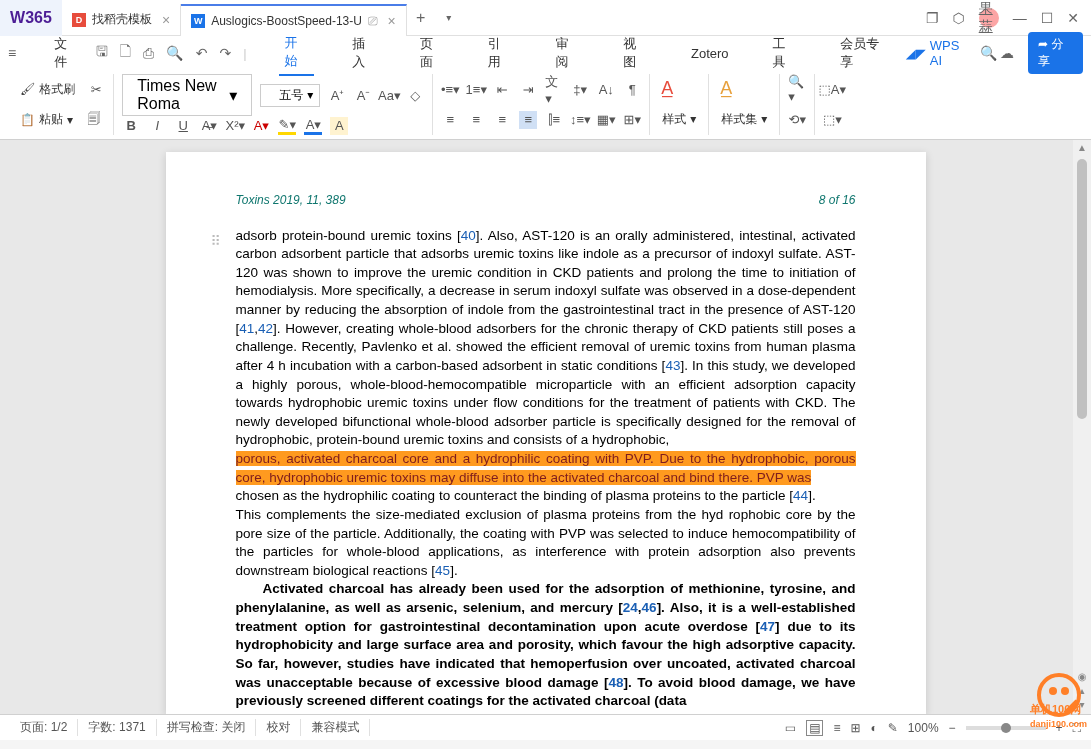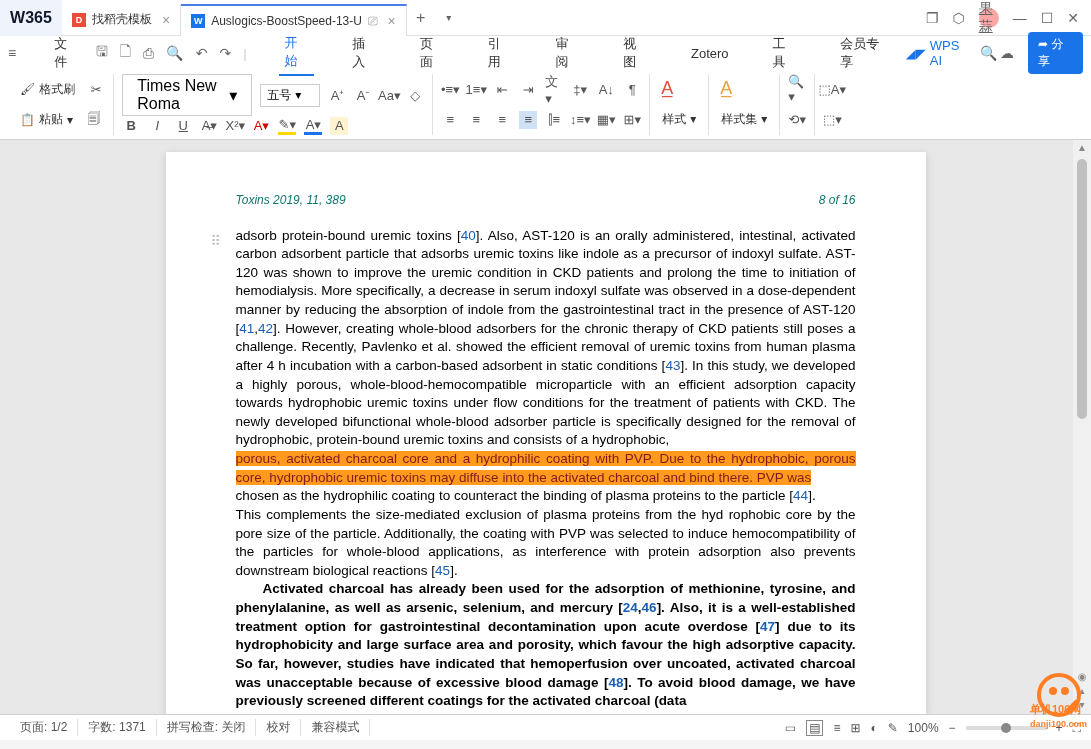--- a/index.html
+++ b/index.html
@@ -1,18 +1,18 @@
 <!DOCTYPE html>
 <html><head>
 <meta charset="utf-8">
 <style>
 *{margin:0;padding:0;box-sizing:border-box;font-family:"Microsoft YaHei",Arial,sans-serif;}
 body{background:#f5f5f5;width:1091px;height:749px;overflow:hidden;position:relative;}
 .titlebar{height:36px;background:#fff;display:flex;align-items:center;border-bottom:1px solid #e0e0e0;}
-.logo-365{width:62px;height:36px;display:flex;align-items:center;justify-content:center;color:#0f172a;font-weight:bold;font-size:16px;background:#eef3fc;}
+.logo-365{width:62px;height:36px;display:flex;align-items:center;justify-content:center;color:#4c1d95;font-weight:bold;font-size:16px;background:#eef3fc;}
 .tab{height:32px;display:flex;align-items:center;padding:0 10px;border-right:1px solid #e0e0e0;font-size:12px;color:#333;margin-top:4px;gap:6px;cursor:pointer;}
 .tab.active{background:#fff;border-top:2px solid #4a7de8;}
 .tab-icon{width:14px;height:14px;display:inline-block;}
 .tab-close{color:#999;font-size:14px;margin-left:4px;}
 .newtab{width:28px;display:flex;align-items:center;justify-content:center;color:#666;}
 .title-right{margin-left:auto;display:flex;align-items:center;gap:14px;padding-right:12px;}
 .title-right span{color:#666;font-size:14px;cursor:pointer;}
 .avatar{width:20px;height:20px;border-radius:50%;background:#fca5a5;color:#fff;font-size:9px;display:flex;align-items:center;justify-content:center;text-decoration:underline;}
 .menubar{height:34px;background:#fff;display:flex;align-items:center;padding:0 8px;font-size:13px;color:#333;gap:2px;}
 .menu-left{display:flex;align-items:center;gap:12px;}
@@ -20,21 +20,21 @@
 .menu-item.active{color:#1a73e8;border-bottom:2px solid #1a73e8;}
 .menu-icon{color:#666;font-size:14px;}
 .menu-right{margin-left:auto;display:flex;align-items:center;gap:14px;}
 .share-btn{background:#1a73e8;color:#fff;padding:4px 10px;border-radius:4px;font-size:12px;}
 .wps-ai{color:#1a73e8;display:flex;align-items:center;gap:4px;font-weight:500;}
 .ribbon{height:70px;background:#fff;border-bottom:1px solid #d0d0d0;display:flex;padding:4px 8px;}
 .ribbon-group{display:flex;flex-direction:column;justify-content:space-around;padding:0 8px;border-right:1px solid #e0e0e0;}
 .ribbon-row{display:flex;align-items:center;gap:8px;}
 .ribbon-btn{display:flex;align-items:center;gap:4px;font-size:12px;color:#333;cursor:pointer;padding:2px 4px;}
 .font-select{border:1px solid #ccc;padding:2px 14px;font-size:16px;display:flex;align-items:center;gap:4px;width:130px;justify-content:space-between;}
-.size-select{border:1px solid #ccc;padding:2px 6px;font-size:12px;display:flex;align-items:center;gap:4px;width:60px;justify-content:flex-start;}
+.size-select{border:1px solid #ccc;padding:2px 6px;font-size:12px;display:flex;align-items:center;gap:4px;width:60px;justify-content:flex-end;}
 .ribbon-icon{width:18px;height:18px;display:flex;align-items:center;justify-content:center;font-size:13px;color:#555;}
 .ribbon-icon.active{background:#d0e0f5;}
 .hl-y{border-bottom:3px solid #ffd700;}
 .hl-b{border-bottom:3px solid #1a73e8;}
 .hl-r{color:#c00;}
 .doc-area{height:574px;background:#e8e8e8;overflow:auto;position:relative;display:flex;justify-content:center;}
 .page{width:760px;background:#fff;margin-top:12px;padding:40px 70px;box-shadow:0 2px 8px rgba(0,0,0,0.15);font-family:"Times New Roman",serif;font-size:13.5px;line-height:1.38;color:#000;text-align:justify;position:relative;}
 .page-header{display:flex;justify-content:space-between;font-style:italic;font-size:12px;color:#0f766e;margin-bottom:18px;font-family:"Times New Roman",serif;font-weight:300;}
 .highlight{background:#ff9a1f;color:#7f1d1d;}
 .ref{color:#1a5fb4;}

